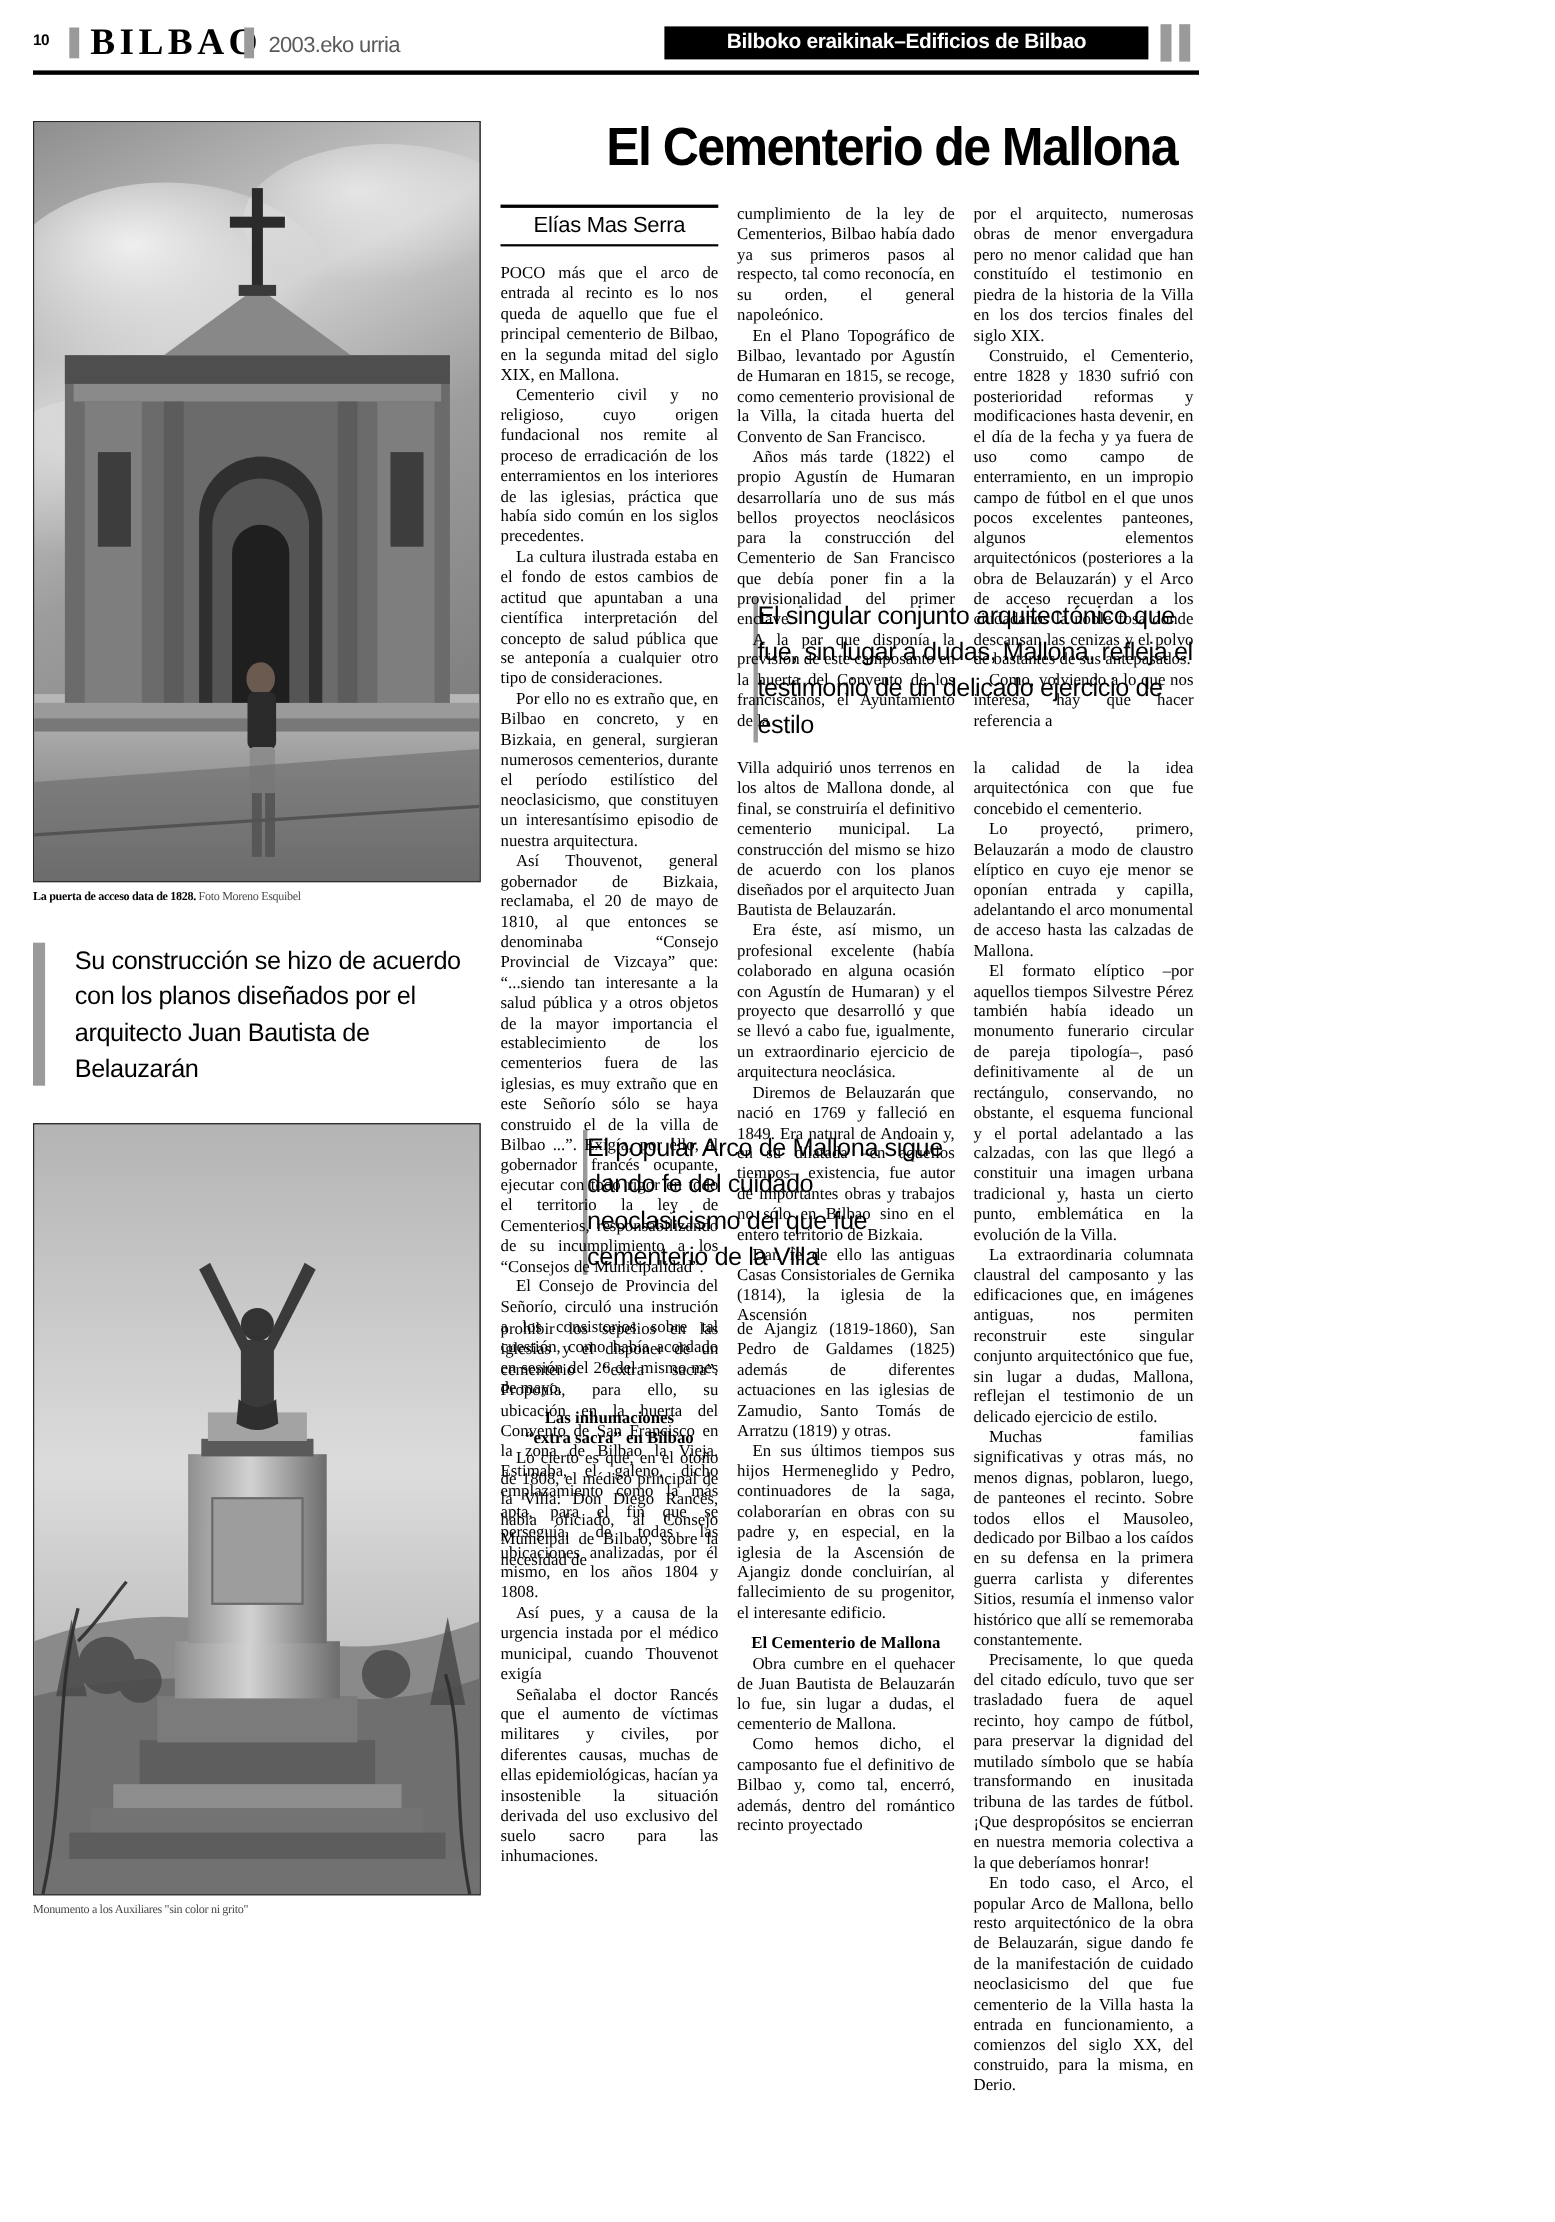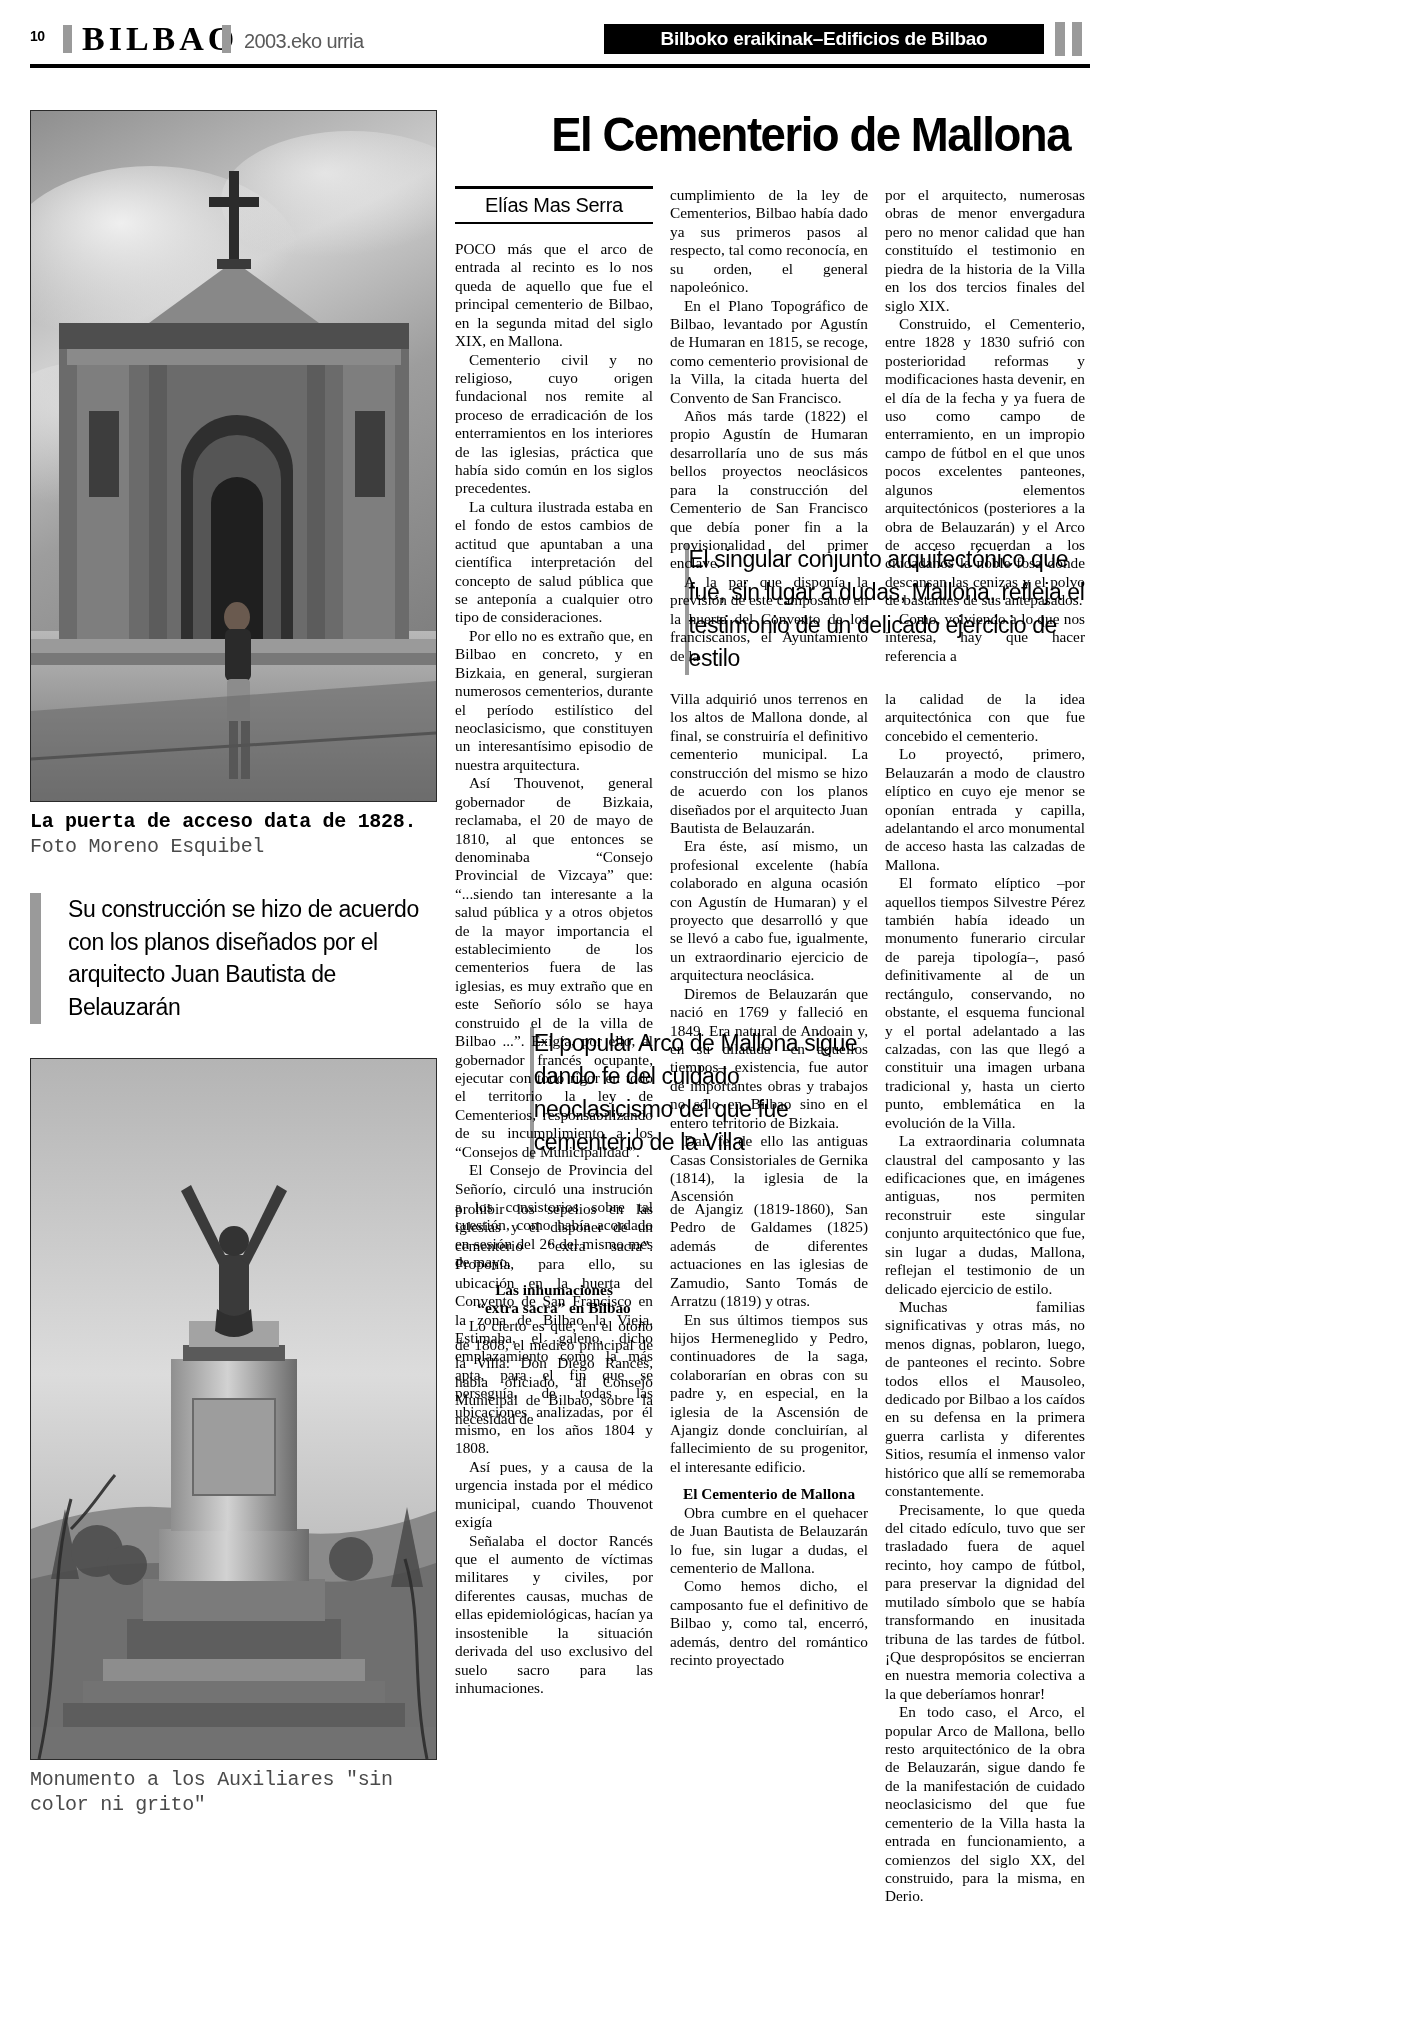--- a/index.html
+++ b/index.html
@@ -52,22 +52,22 @@
   }
 
   
   .rail{ position:absolute; left:30px; top:110px; width:405px; }
 
   .photo{
     width:405px; background:#5f5f5f; border:1px solid #2a2a2a;
     position:relative; overflow:hidden;
   }
   .caption{
-    font-family:Liberation Mono, monospace;
-    font-size:20px; line-height:1.25; margin-top:7px; color:#000;
+    font-family:Liberation Serif, serif;
+    font-size:11px; line-height:1.25; margin-top:7px; color:#000;
     letter-spacing:-0.3px;
   }
   .caption b{font-weight:bold;}
   .caption span.light{color:#4a4a4a;}
 
   .pull{
     display:flex; gap:27px; margin-top:34px;
   }
   .pull .bar{ width:11px; background:#9a9a9a; flex:0 0 11px; }
   .pull .txt{

